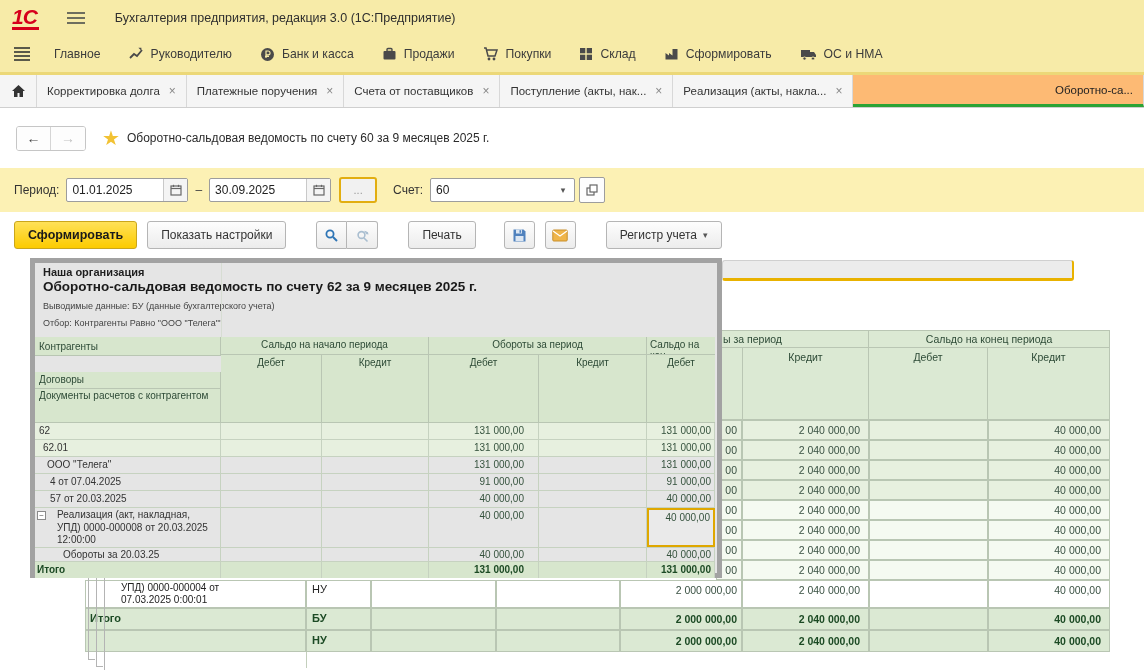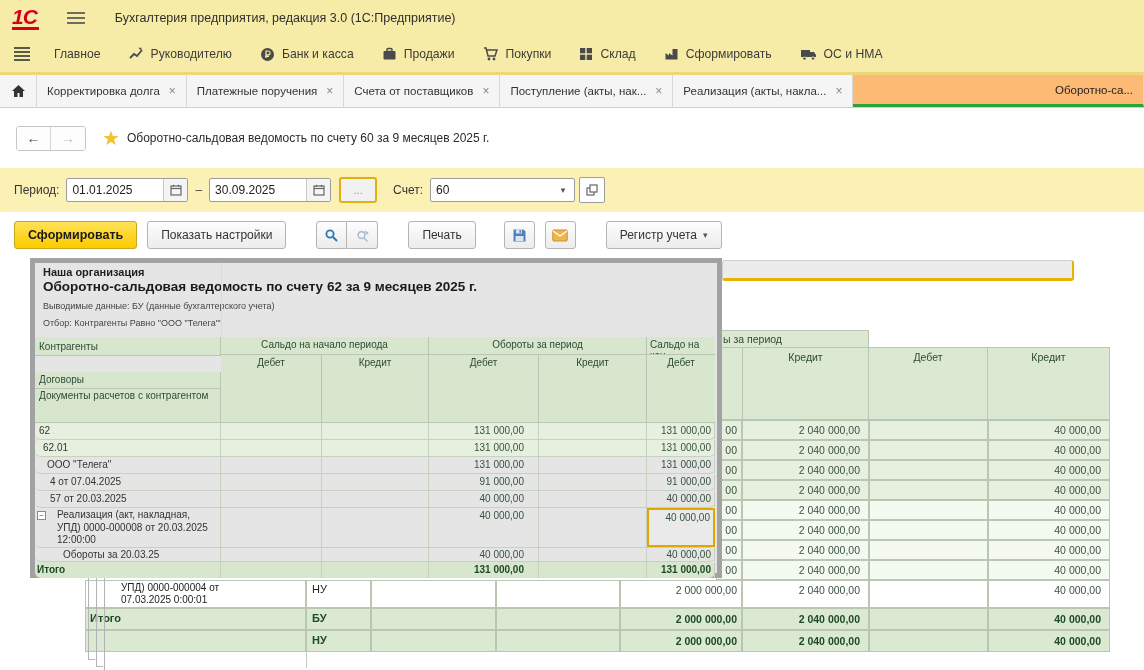--- a/index.html
+++ b/index.html
@@ -75,21 +75,21 @@
   .treeline { position:absolute; border-left:1px solid #b4b4b4; border-bottom:1px solid #b4b4b4; width:7px; }
 
   
   .overlay { position:absolute; left:30px; top:0; width:692px; height:320px; background:#e5e5e5; border:5px solid #a2a2a2; z-index:10; }
   .ov-org   { position:absolute; left:8px; top:3px;  font-size:11px; font-weight:bold; color:#1e1e1e; }
   .ov-title { position:absolute; left:8px; top:16px; font-size:13.5px; font-weight:bold; color:#1a1a1a; }
   .ov-note  { position:absolute; left:8px; font-size:9px; color:#444; }
   .ov-vline { position:absolute; left:186px; top:0; width:1px; height:74px; background:#d7ddd3; }
   .ovh { position:absolute; background:#d7e6cd; border-right:1px solid #b9c6b3; border-bottom:1px solid #b9c6b3; font-size:10px; color:#2d4a36; overflow:hidden; }
   .ov-body { position:absolute; left:0; top:160px; width:680px; }
-  .ovrow { display:flex; border-bottom:1px solid #c6d2c0; font-size:10px; color:#333;border-radius:6px; }
+  .ovrow { display:flex; border-bottom:1px solid #c6d2c0; font-size:10px; color:#333; }
   .ovrow.green { background:#e7f0df; }
   .ovrow.total { background:#d7e6cd; font-weight:bold; }
   .ovrow > div { border-right:1px solid #c6d2c0; overflow:hidden; }
   .oc0 { width:186px; position:relative; }
   .oc1 { width:101px; } .oc2 { width:107px; } .oc3 { width:110px; } .oc4 { width:108px; } .oc5 { width:68px; }
   .ovnum { text-align:right; padding-right:14px; padding-top:2px; color:#35523d; }
   .ovnum5 { text-align:right; padding-right:3px; padding-top:2px; color:#35523d; }
   .ov-sel { background:#eaeaea; border:2px solid #dfa700 !important; }
   .expander { position:absolute; left:2px; top:3px; width:9px; height:9px; border:1px solid #8a8a8a; background:#fff; font-size:8px; line-height:7px; text-align:center; color:#555; cursor:pointer; }
   .itg { color:#1c4a24; }
@@ -289,20 +289,21 @@
     <span>Регистр учета</span>
     <span class="caret">▾</span>
   </span>
 </div>
 
 <div class="report">
 
   <div class="abs sel-title-cell"></div>
 
   <div class="abs bgc bg-head" style="left:716px;top:72px;width:153px;height:18px;padding:2px 0 0 6px;">ы за период</div>
+  <div class="abs bgc bg-head" style="left:868px;top:72px;width:242px;height:18px;text-align:center;padding-top:2px;">Сальдо на конец периода</div>
   <div class="abs bgc bg-head" style="left:716px;top:89px;width:27px;height:73px;"></div>
   <div class="abs bgc bg-head" style="left:742px;top:89px;width:127px;height:73px;text-align:center;padding-top:3px;">Кредит</div>
   <div class="abs bgc bg-head" style="left:868px;top:89px;width:120px;height:73px;text-align:center;padding-top:3px;">Дебет</div>
   <div class="abs bgc bg-head" style="left:987px;top:89px;width:123px;height:73px;text-align:center;padding-top:3px;">Кредит</div>
 
   <div class="abs" style="left:716px;top:162px;">
     <div style="display:flex">
       <div class="bgc bgrow-green num" style="width:26px;height:20px;padding:3px 4px 0 0">00</div>
       <div class="bgc bgrow-green num" style="width:127px;height:20px;padding:3px 8px 0 0">2 040 000,00</div>
       <div class="bgc bgrow-green" style="width:119px;height:20px"></div>

